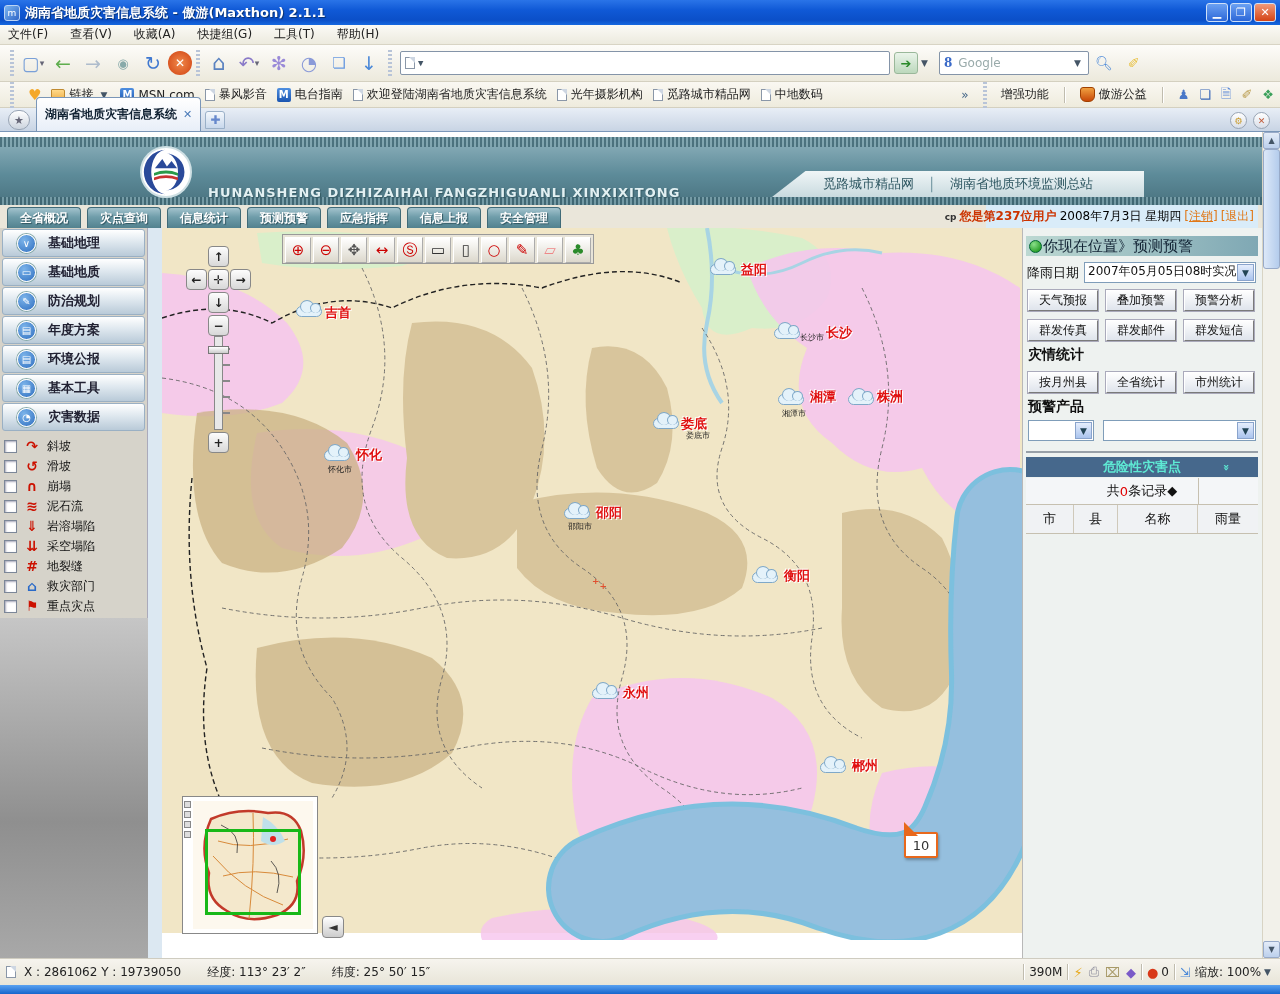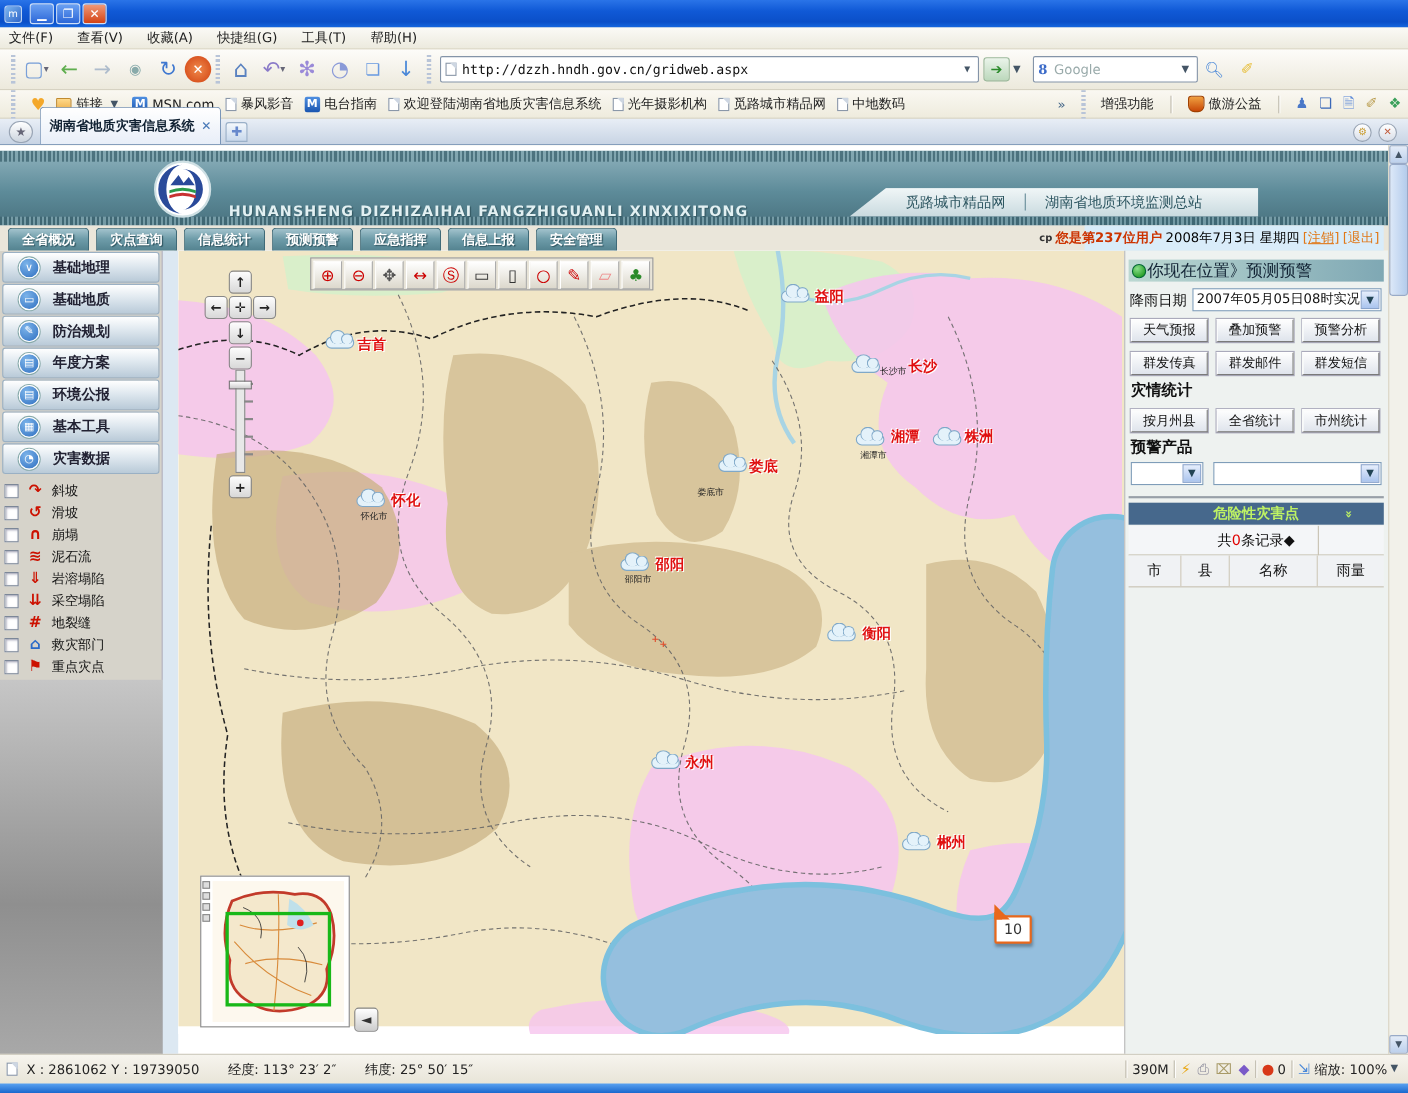--- a/index.html
+++ b/index.html
@@ -159,21 +159,21 @@
   .rainrow { position:absolute; left:4px; top:34px; display:flex; align-items:center; gap:5px; font-size:13px; color:#111; }
   .sel { height:21px; background:#fff; border:1px solid #7f9db9; display:flex; }
   .sel .val { flex:1; padding:0 3px; font-size:12px; color:#111; white-space:nowrap; overflow:hidden; }
   .sel .arr { width:17px; height:17px; margin:1px; background:linear-gradient(180deg,#e6eefc,#aac4ee);
     border:1px solid #8aa4cc; display:flex; align-items:center; justify-content:center; color:#245; font-size:9px; }
   .btn3d { position:absolute; width:70px; height:21px; background:linear-gradient(180deg,#fefefe,#dfe4ec);
     border:1px solid; border-color:#fff #7a7a7a #7a7a7a #fff; box-shadow:0 0 0 1px #aab;
     display:flex; align-items:center; justify-content:center; font-size:12px; color:#111; }
   .ptitle { position:absolute; left:5px; font-size:14px; font-weight:bold; color:#111; }
   .pdivider { position:absolute; left:3px; width:232px; height:2px; background:#98a0a8; }
-  .dangerhdr { position:absolute; left:3px; top:229px; width:232px; height:20px; background:#46688c; color:#bef264;
+  .dangerhdr { position:absolute; left:3px; top:229px; width:232px; height:20px; background:#46688c; color:#5eead4;
     font-weight:bold; font-size:13px; display:flex; align-items:center; justify-content:center; }
   .dangerhdr .chev { position:absolute; right:28px; display:inline-block; transform:rotate(90deg); font-size:11px; }
   .recrow { position:absolute; left:3px; top:250px; width:232px; height:27px; background:#f4f6f8;
     border-bottom:1px solid #c6c0b0; display:flex; align-items:center; justify-content:center; font-size:13px; color:#111; }
   .recrow .cnt { color:#e00000; }
   .recrow .rsplit { position:absolute; left:172px; top:0; width:1px; height:27px; background:#c6c0b0; }
   .tblhdr { position:absolute; left:3px; top:277px; width:232px; height:29px; background:#f0f2f4; display:flex;
     border-bottom:1px solid #c6c0b0; font-size:13px; color:#111; }
   .tblhdr div { display:flex; align-items:center; justify-content:center; border-right:1px solid #cfc9ba; }
 
@@ -190,20 +190,21 @@
   .vline { width:1px; height:16px; background:#c0bcae; box-shadow:1px 0 0 #fff; margin:0 5px; }
   .sico { font-size:13px; }
   .bottomstrip { position:absolute; left:0; top:985px; width:1280px; height:9px;
     background:linear-gradient(180deg,#5aa2f0,#1665cc); }
 </style>
 </head>
 <body>
 
 <div class="titlebar">
   <span class="app-ico">m</span>
+  <span class="ttl">湖南省地质灾害信息系统 - 傲游(Maxthon) 2.1.1</span>
   <span class="winbtn">▁</span>
   <span class="winbtn">❐</span>
   <span class="winbtn close">✕</span>
 </div>
 
 <div class="menubar">
   <span>文件(F)</span>
   <span>查看(V)</span>
   <span>收藏(A)</span>
   <span>快捷组(G)</span>
@@ -222,21 +223,20 @@
   <span class="grip"></span>
   <span class="tbtn" style="color:#5a82c0;font-size:21px;">⌂</span>
   <span class="tbtn" style="color:#8a7ac8;">↶<small>▾</small></span>
   <span class="tbtn" style="color:#9a8ad8;">✻</span>
   <span class="tbtn" style="color:#8a9ad8;">◔</span>
   <span class="tbtn" style="color:#6a9ae0;font-size:15px;">❏</span>
   <span class="tbtn" style="color:#4a88d8;">↓</span>
   <span class="grip"></span>
   <div class="addr">
     <span class="pgico"></span>
-    <span class="url" style="margin-left:5px;">http://dzzh.hndh.gov.cn/gridweb.aspx</span>
     <span class="dd-arrow">▼</span>
   </div>
   <span class="tbtn" style="width:24px;height:22px;background:linear-gradient(180deg,#eaf4ea,#bcd8bc);border:1px solid #9ab89a;border-radius:3px;color:#2a8a2a;font-size:13px;">➔</span>
   <span class="dd-arrow">▼</span>
   <div class="searchbox">
     <span style="color:#3a6ac8;font-weight:bold;font-family:'DejaVu Serif',serif;">8</span>
     <span style="flex:1;color:#9aa;padding-left:6px;">Google</span>
     <span class="dd-arrow">▼</span>
   </div>
   <span class="tbtn" style="color:#4a88d8;font-size:14px;">🔍︎</span>
@@ -504,21 +504,21 @@
 
     <span class="cloud" style="left:134px;top:78px;"></span>
     <span class="city" style="left:163px;top:76px;">吉首</span>
     <span class="cloud" style="left:548px;top:36px;"></span>
     <span class="city" style="left:579px;top:33px;">益阳</span>
     <span class="cloud" style="left:612px;top:100px;"></span>
     <span class="city" style="left:664px;top:96px;">长沙</span>
     <span class="base-lbl" style="left:638px;top:104px;">长沙市</span>
     <span class="cloud" style="left:491px;top:190px;"></span>
     <span class="city" style="left:519px;top:187px;">娄底</span>
-    <span class="base-lbl" style="left:472px;top:202px;margin-top:12px;">娄底市</span>
+    <span class="base-lbl" style="left:524px;top:202px;">娄底市</span>
     <span class="cloud" style="left:616px;top:166px;"></span>
     <span class="city" style="left:648px;top:160px;">湘潭</span>
     <span class="base-lbl" style="left:620px;top:180px;">湘潭市</span>
     <span class="cloud" style="left:686px;top:166px;"></span>
     <span class="city" style="left:715px;top:160px;">株洲</span>
     <span class="cloud" style="left:402px;top:280px;"></span>
     <span class="city" style="left:434px;top:276px;">邵阳</span>
     <span class="base-lbl" style="left:406px;top:293px;">邵阳市</span>
     <span class="cloud" style="left:590px;top:344px;"></span>
     <span class="city" style="left:622px;top:339px;">衡阳</span>

